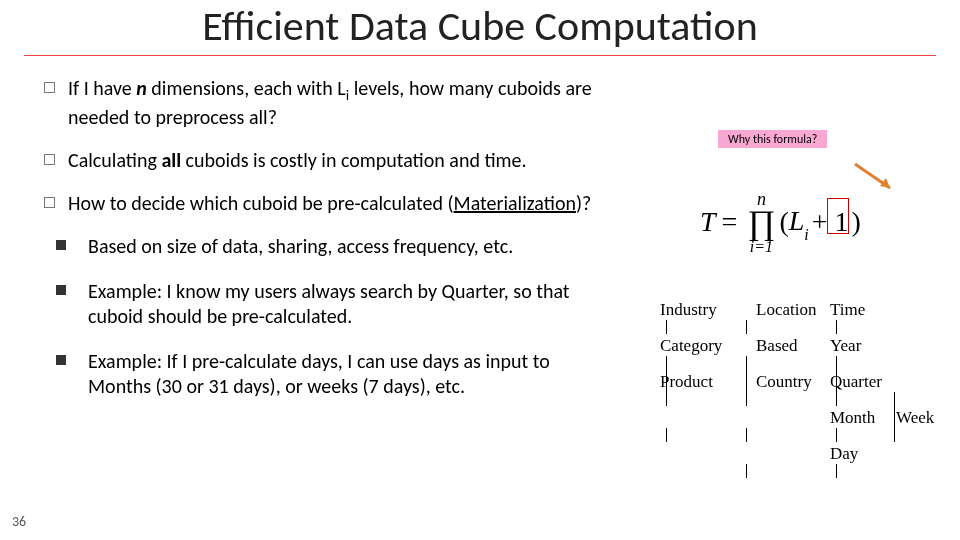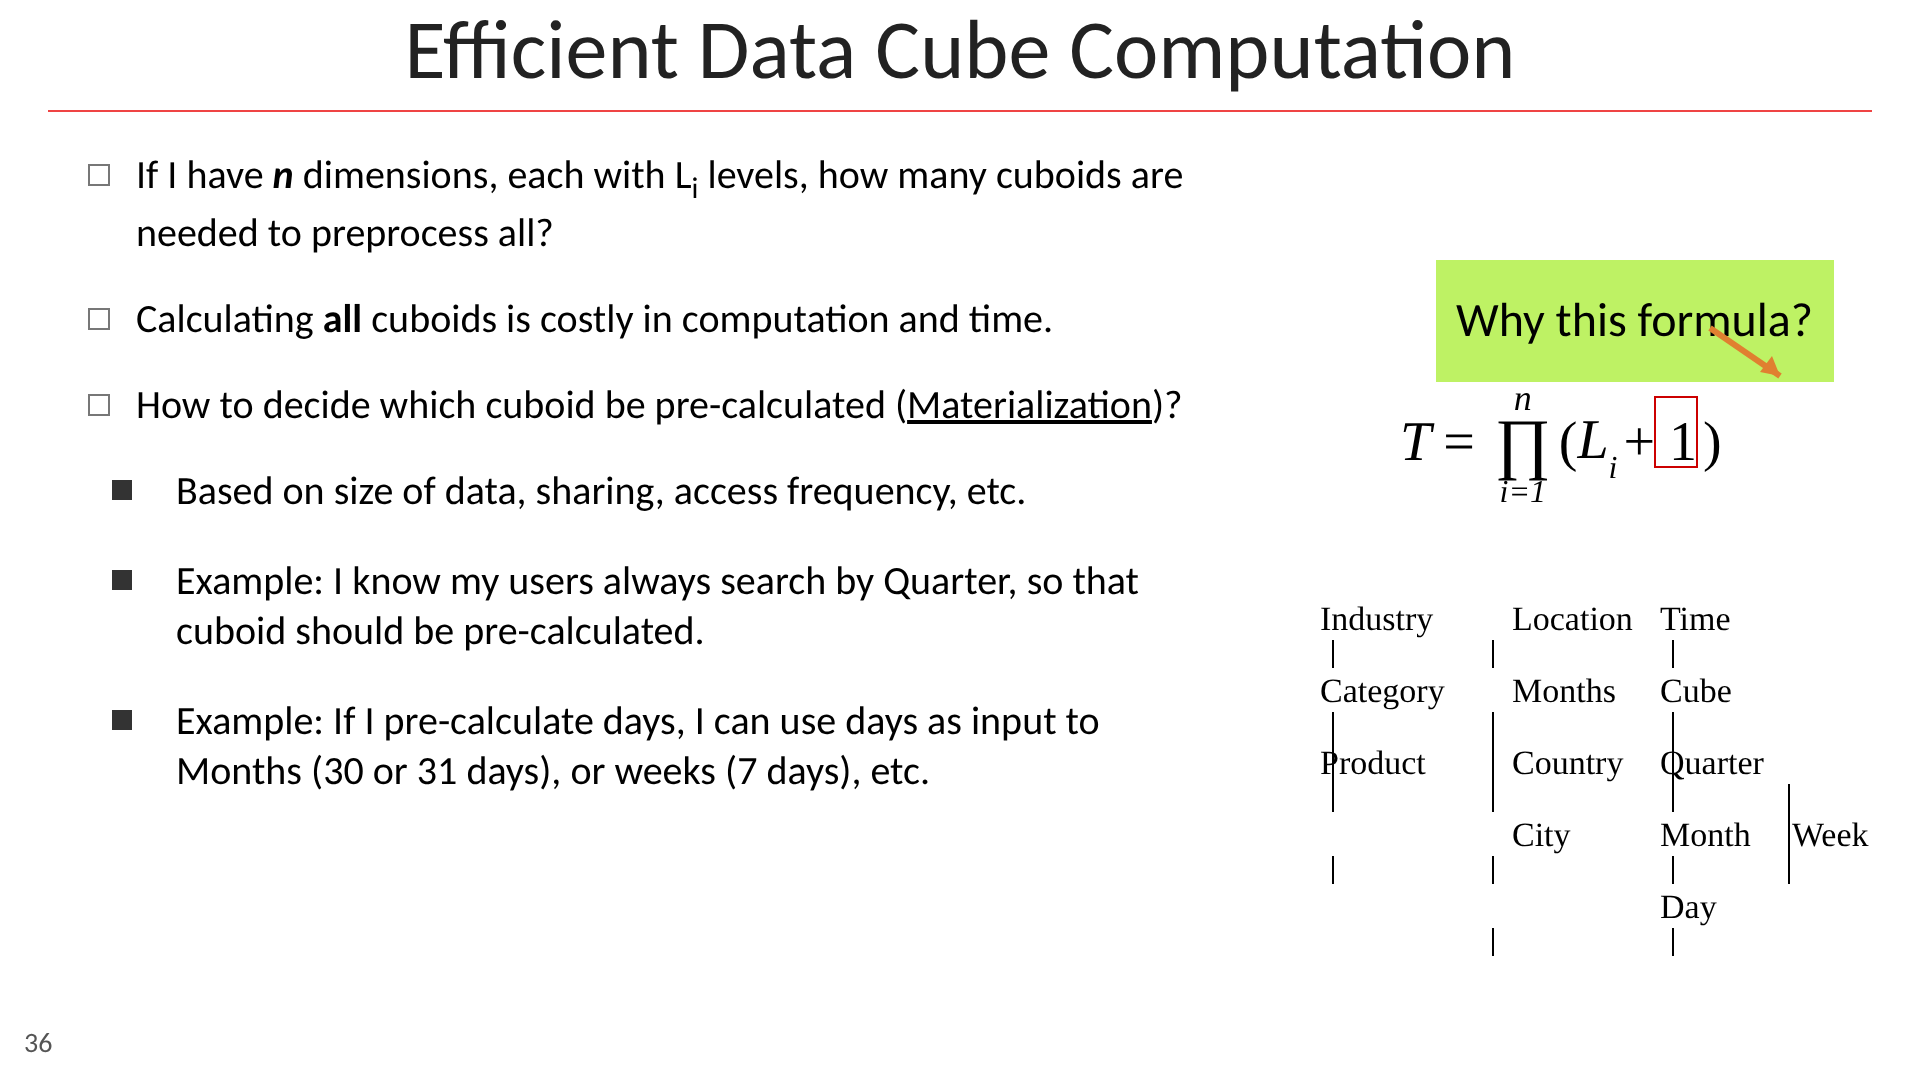--- a/index.html
+++ b/index.html
@@ -83,23 +83,23 @@
     position: absolute;
     left: 12px;
     bottom: 10px;
     font-size: 14px;
     color: #555;
   }
   .callout {
     position: absolute;
     top: 130px;
     left: 718px;
-    background: #bef264;
-    padding: 16px 10px;
-    font-size: 24px;
+    background: #f9a8d4;
+    padding: 2px 10px;
+    font-size: 12px;
     border: 0;
   }
   .arrow {
     position: absolute;
     top: 162px;
     left: 850px;
     width: 50px;
     height: 30px;
     pointer-events: none;
   }
@@ -220,32 +220,31 @@
     <div>Industry</div>
     <div>Category</div>
     <div>Product</div>
   </div>
   <div class="line" style="left:6px; top:20px; height:14px;"></div>
   <div class="line" style="left:6px; top:56px; height:50px;"></div>
   <div class="line" style="left:6px; top:128px; height:14px;"></div>
 
   <div class="col" style="left:80px;margin-left:16px;">
     <div>Location</div>
-    <div>Months</div>
+    <div>Based</div>
     <div>Country</div>
-    <div>City</div>
   </div>
   <div class="line" style="left:86px; top:20px; height:14px;"></div>
   <div class="line" style="left:86px; top:56px; height:50px;"></div>
   <div class="line" style="left:86px; top:128px; height:14px;"></div>
   <div class="line" style="left:86px; top:164px; height:14px;"></div>
 
   <div class="col" style="left:170px;">
     <div>Time</div>
-    <div>Cube</div>
+    <div>Year</div>
     <div>Quarter</div>
     <div>Month</div>
     <div>Day</div>
   </div>
   <div class="line" style="left:176px; top:20px; height:14px;"></div>
   <div class="line" style="left:176px; top:56px; height:50px;"></div>
   <div class="line" style="left:176px; top:128px; height:14px;"></div>
   <div class="line" style="left:176px; top:164px; height:14px;"></div>
 
   <div class="line" style="left:234px; top:92px; height:50px;"></div>

